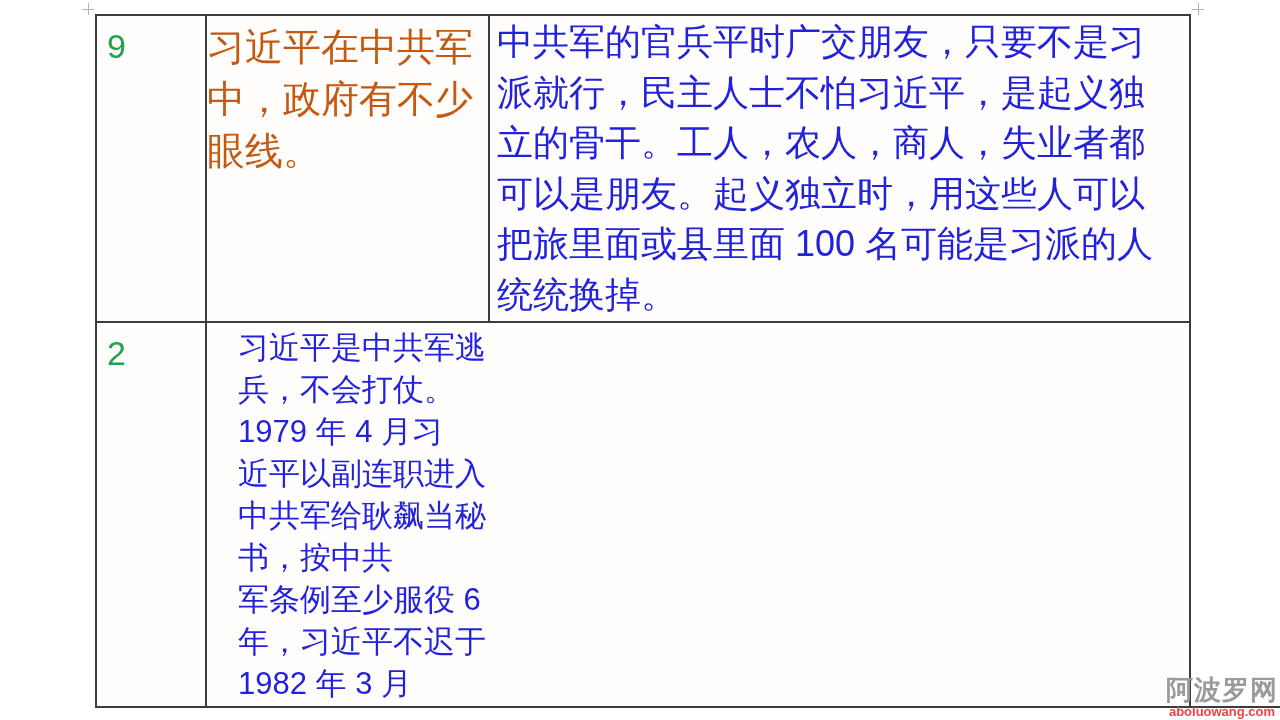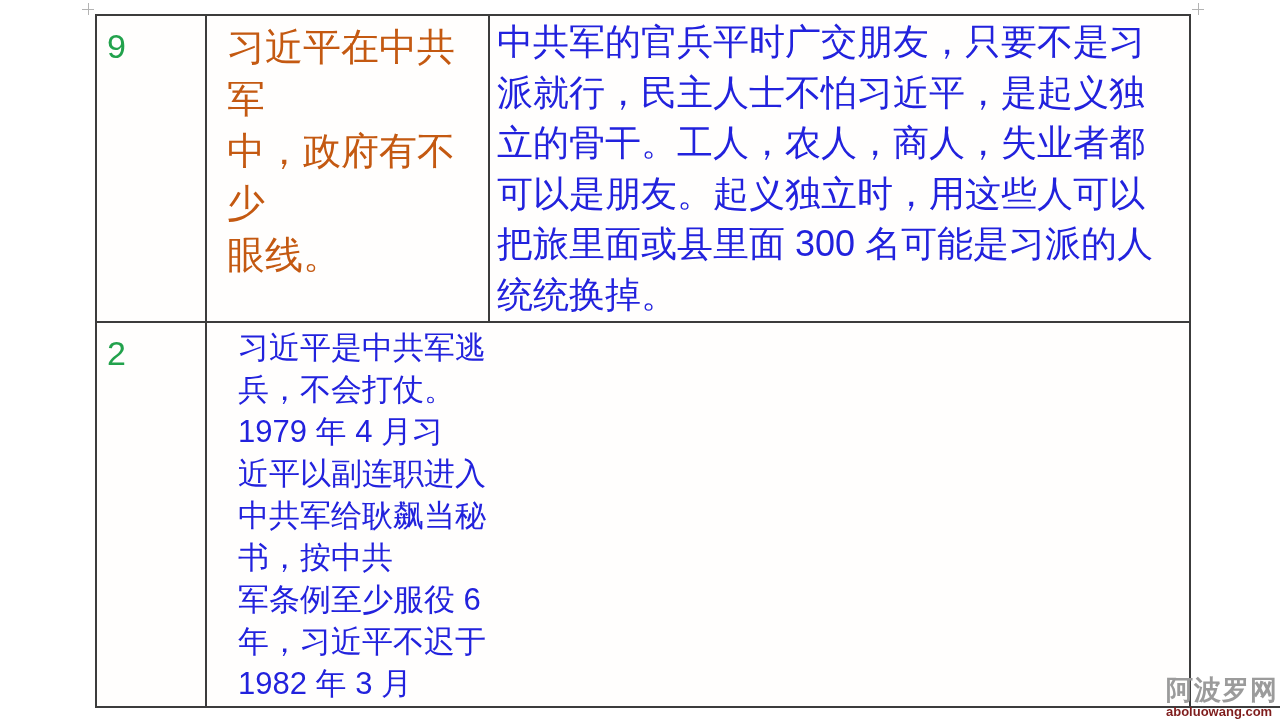--- a/index.html
+++ b/index.html
@@ -19,47 +19,47 @@
     background:#fffefd;
   }
   .cell { box-sizing:border-box; overflow:hidden; white-space:pre-line; }
   .cell.c1, .cell.c2 { border-right:2px solid #3c3c3c; }
   .cell.r1 { border-bottom:2px solid #3c3c3c; }
   .num-cell {
     padding:8px 0 0 10px;
     color:#22a24c; font-size:34px; line-height:44px; font-weight:400;
   }
   .q-cell {
-    padding:5px 4px 0 20px;
+    padding:5px 4px 0 0;
     color:#c45911; font-size:38px; line-height:52px;
   }
   .a-cell { color:#2222dd; }
   .a-cell.r1 { padding:1px 4px 0 7px; font-size:36px; line-height:50.5px; }
   .a-cell.r2 { padding:4px 4px 0 7px; font-size:31px; line-height:42px;margin-left:24px; }
   
   .bottom-line {
     position:absolute; left:95px; top:706px; width:1185px; height:2px;
     background:#3c3c3c;
   }
   
   .mark { position:absolute; }
   .mark .h { position:absolute; background:#b3b3b3; height:1px; width:12px; left:0; top:6px; }
   .mark .v { position:absolute; background:#b3b3b3; width:1px; height:12px; left:6px; top:0; }
   .mark-tl { left:82px; top:3px; width:13px; height:13px; }
   .mark-tr { left:1192px; top:3px; width:13px; height:13px; }
   
   .watermark {
-    position:absolute; right:2px; bottom:2px; text-align:left;
+    position:absolute; right:2px; bottom:2px; text-align:center;
     color:#9b9b9b; line-height:1;
   }
   .watermark .wm-title {
     font-size:27px; font-weight:bold; letter-spacing:1px; color:#9b9b9b;
   }
   .watermark .wm-domain {
-    font-size:13px; color:#7f1d1d; margin-top:1px; font-weight:bold;
+    font-size:13px; color:#ef4444; margin-top:1px; font-weight:bold;
   }
 </style>
 </head>
 <body>
 
 <div class="canvas">
 
   <div class="mark mark-tl">
     <span class="h"></span>
       <span class="v"></span>
@@ -72,21 +72,21 @@
   <div class="doc-table">
 
     <div class="cell c1 r1 num-cell">9</div>
     <div class="cell c2 r1 q-cell">习近平在中共军
 中，政府有不少
 眼线。</div>
     <div class="cell c3 r1 a-cell r1">中共军的官兵平时广交朋友，只要不是习
 派就行，民主人士不怕习近平，是起义独
 立的骨干。工人，农人，商人，失业者都
 可以是朋友。起义独立时，用这些人可以
-把旅里面或县里面 300 名可能是习派的人
+把旅里面或县里面 100 名可能是习派的人
 统统换掉。</div>
 
     <div class="cell c1 r2 num-cell">2</div>
     <div class="cell c3 r2 a-cell r2">习近平是中共军逃兵，不会打仗。1979 年 4 月习
 近平以副连职进入中共军给耿飙当秘书，按中共
 军条例至少服役 6 年，习近平不迟于 1982 年 3 月
 脱下军装，到河北省正定县当县委副书记去了。
 他服役只有两年多，也没有上过战场，是标准的
 逃兵。他擅长的暗杀，绑架，宫廷斗争，都是犯
 罪行为。只要一个旅在一个县起来独立，能解决

